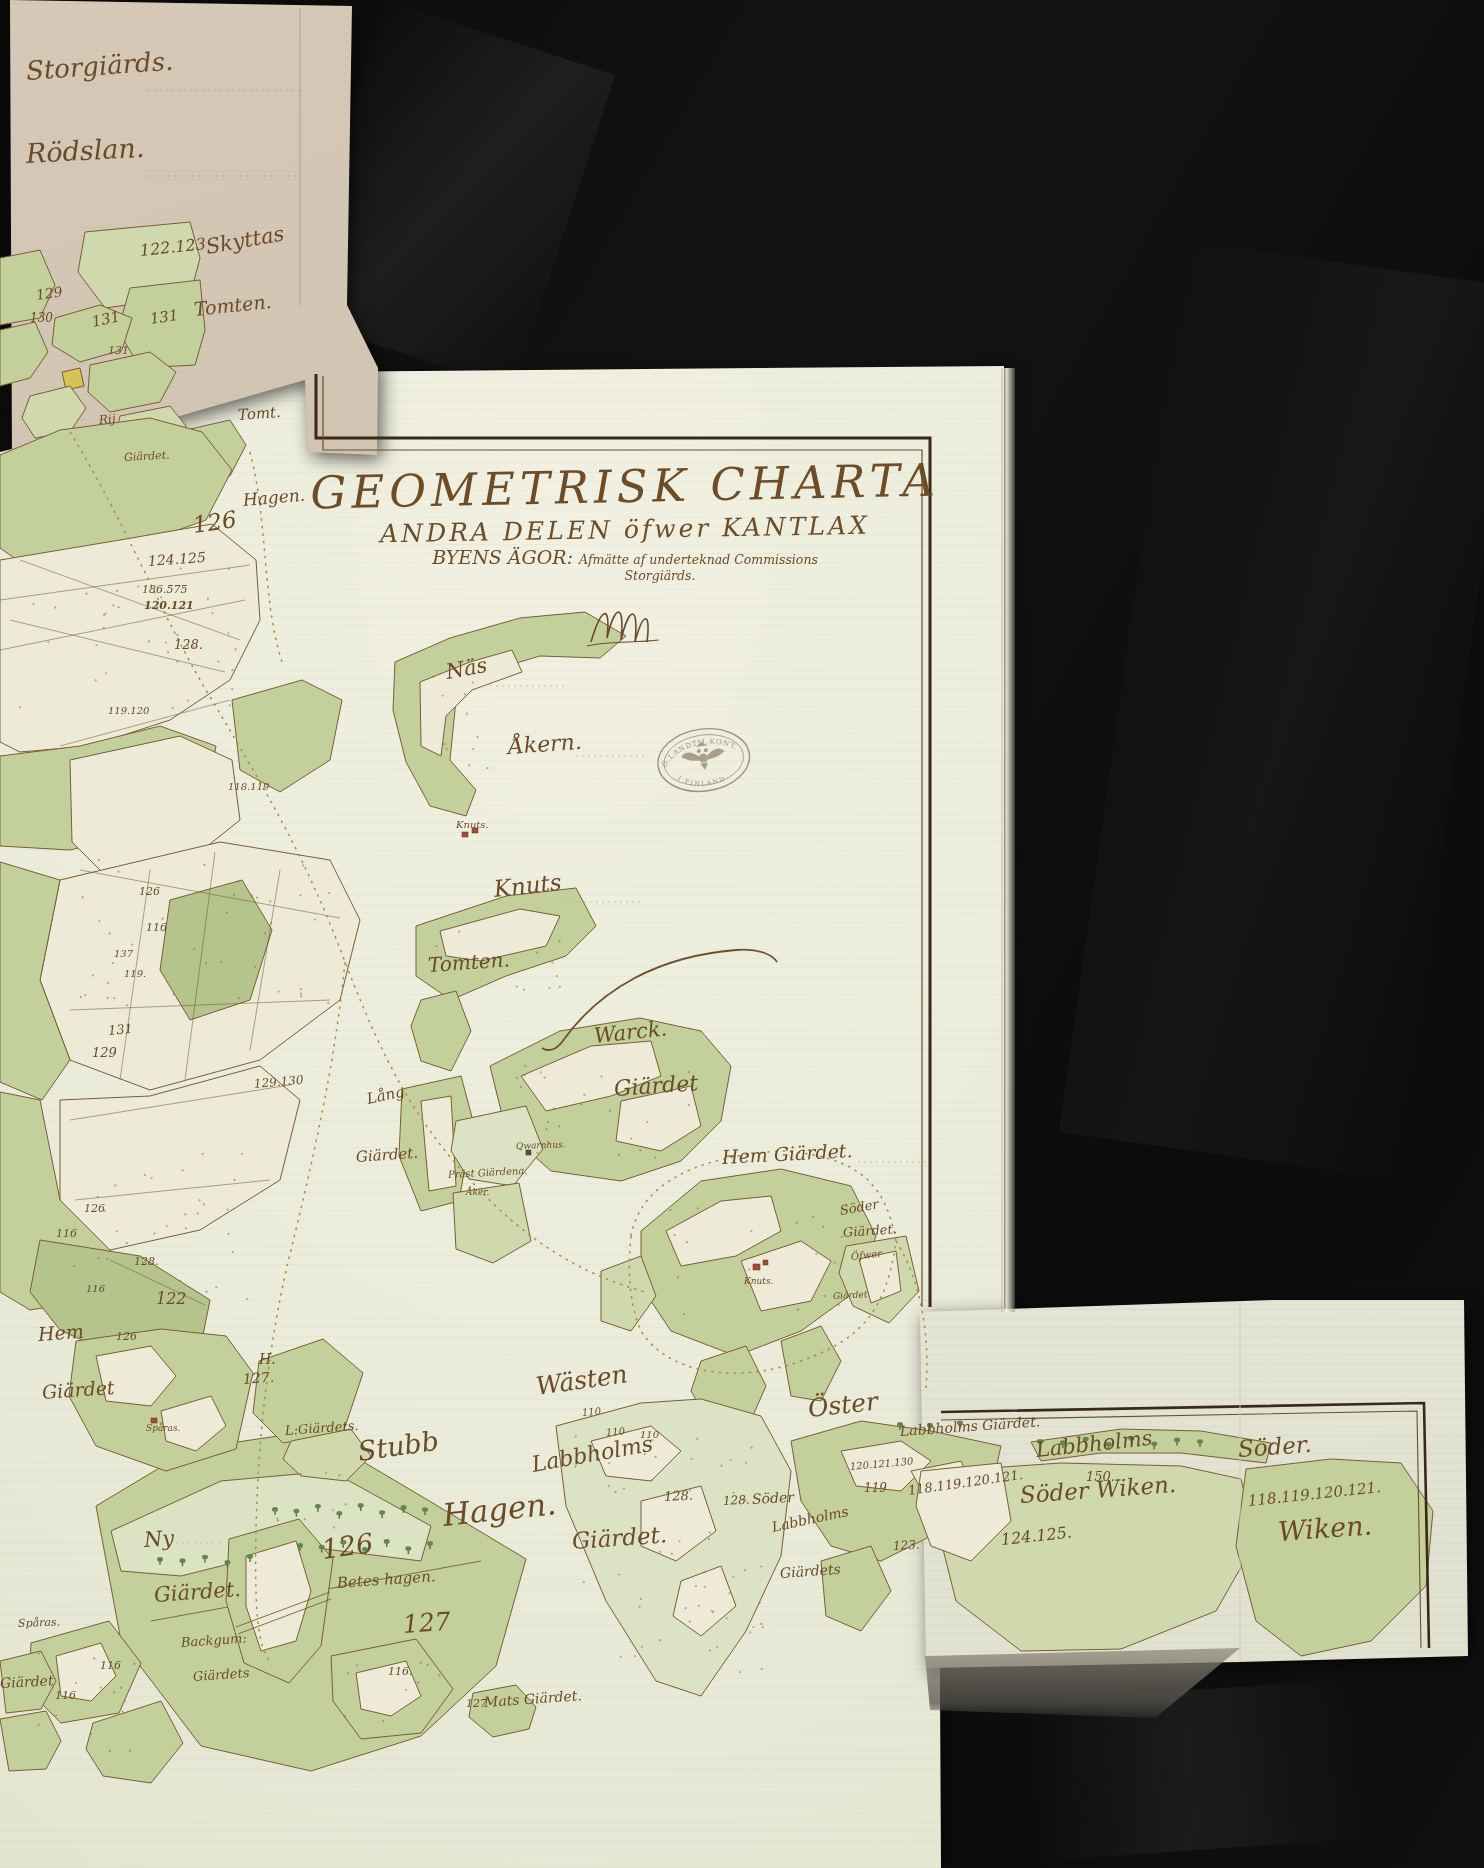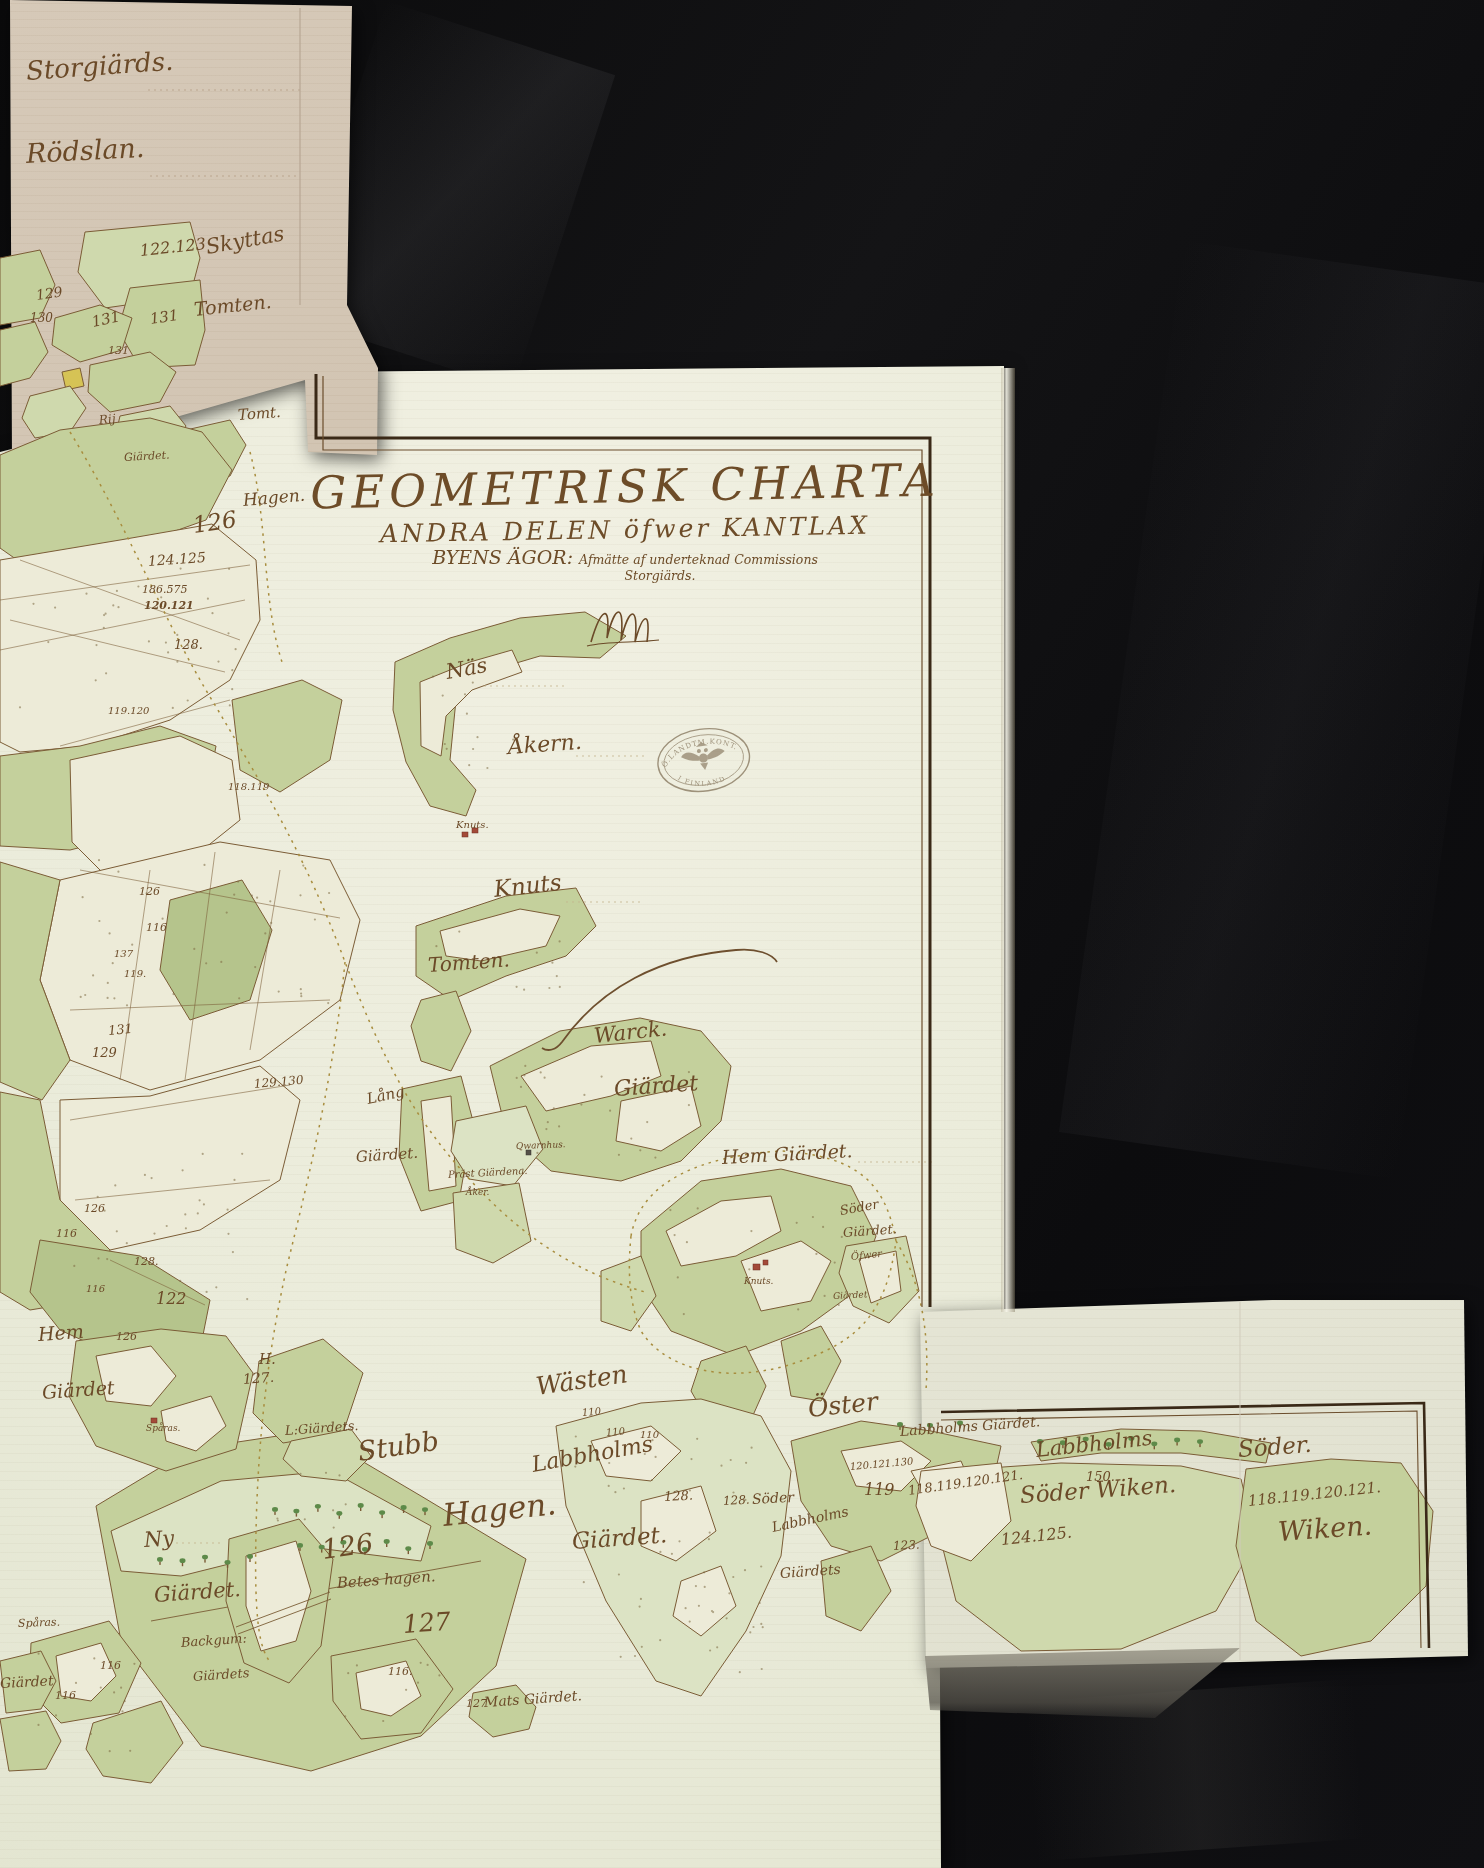--- a/index.html
+++ b/index.html
@@ -605,21 +605,21 @@
       <span class="lbl" style="left: 752px; top: 1492px; font-size: 14px; transform: rotate(-3deg);">Söder</span>
       <span class="lbl" style="left: 772px; top: 1520px; font-size: 14px; transform: rotate(-12deg);">Labbholms</span>
       <span class="lbl" style="left: 780px; top: 1566px; font-size: 14px; transform: rotate(-4deg);">Giärdets</span>
       <span class="lbl" style="left: 664px; top: 1490px; font-size: 13px; transform: rotate(-3deg);">128.</span>
       <span class="lbl" style="left: 723px; top: 1495px; font-size: 12px; transform: rotate(-3deg);">128.</span>
       <span class="lbl" style="left: 893px; top: 1540px; font-size: 12px; transform: rotate(-3deg);">123.</span>
       <span class="lbl" style="left: 582px; top: 1408px; font-size: 10px; transform: rotate(-5deg);">110</span>
       <span class="lbl" style="left: 606px; top: 1428px; font-size: 10px; transform: rotate(-5deg);">110</span>
       <span class="lbl" style="left: 640px; top: 1430px; font-size: 10px; transform: rotate(0deg);">110</span>
       <span class="lbl" style="left: 850px; top: 1462px; font-size: 10px; transform: rotate(-5deg);">120.121.130</span>
-      <span class="lbl" style="left: 864px; top: 1482px; font-size: 16px; transform: rotate(0deg);">119</span>
+      <span class="lbl" style="left: 864px; top: 1482px; font-size: 12px; transform: rotate(0deg);">119</span>
       <span class="lbl" style="left: 358px; top: 1438px; font-size: 27px; transform: rotate(-8deg);">Stubb</span>
       <span class="lbl" style="left: 285px; top: 1424px; font-size: 13px; transform: rotate(-4deg);">L:Giärdets.</span>
       <span class="lbl" style="left: 443px; top: 1500px; font-size: 31px; transform: rotate(-6deg);">Hagen.</span>
       <span class="lbl" style="left: 322px; top: 1536px; font-size: 27px; transform: rotate(-8deg);">126</span>
       <span class="lbl" style="left: 337px; top: 1576px; font-size: 15px; transform: rotate(-4deg);">Betes hagen.</span>
       <span class="lbl" style="left: 403px; top: 1612px; font-size: 25px; transform: rotate(-4deg);">127</span>
       <span class="lbl" style="left: 38px; top: 1325px; font-size: 19px; transform: rotate(-4deg);">Hem</span>
       <span class="lbl" style="left: 42px; top: 1383px; font-size: 19px; transform: rotate(-4deg);">Giärdet</span>
       <span class="lbl" style="left: 146px; top: 1424px; font-size: 9px; transform: rotate(0deg);">Spåras.</span>
       <span class="lbl" style="left: 259px; top: 1352px; font-size: 14px; transform: rotate(0deg);">H.</span>

